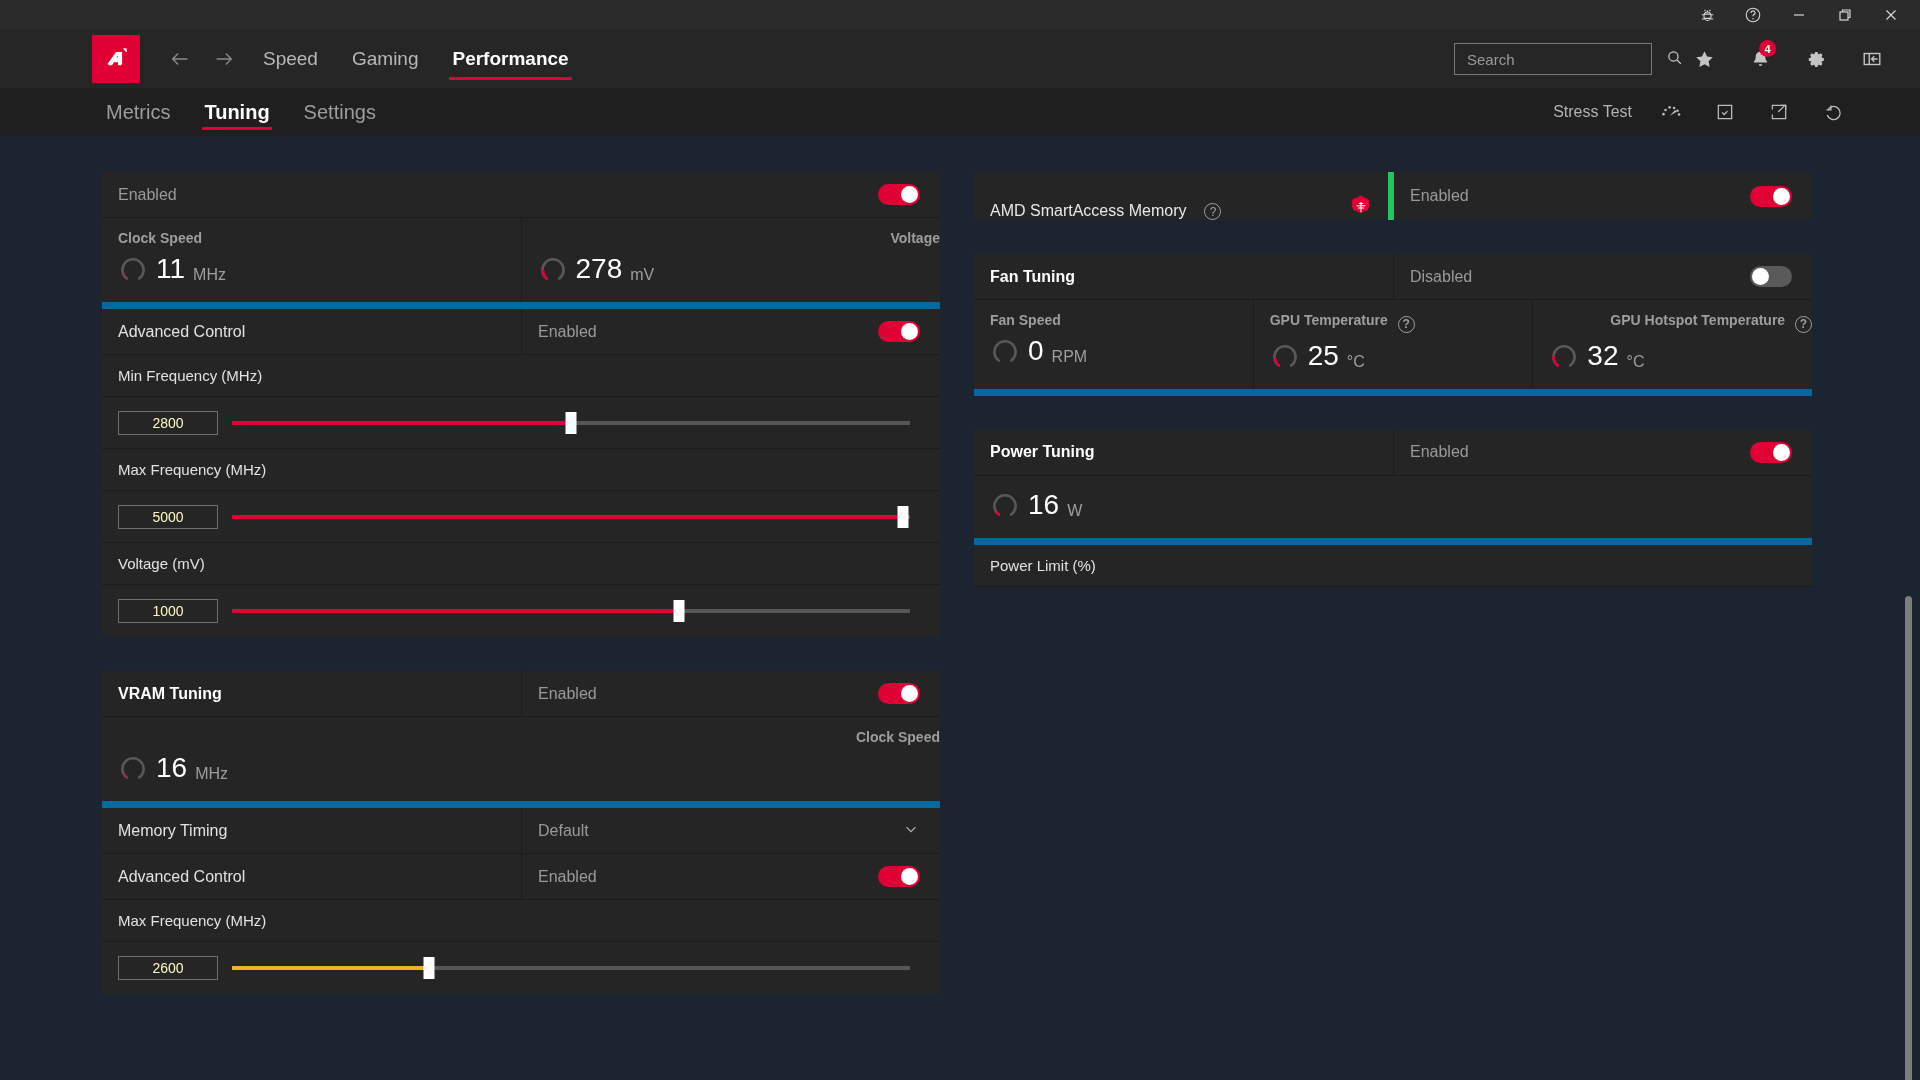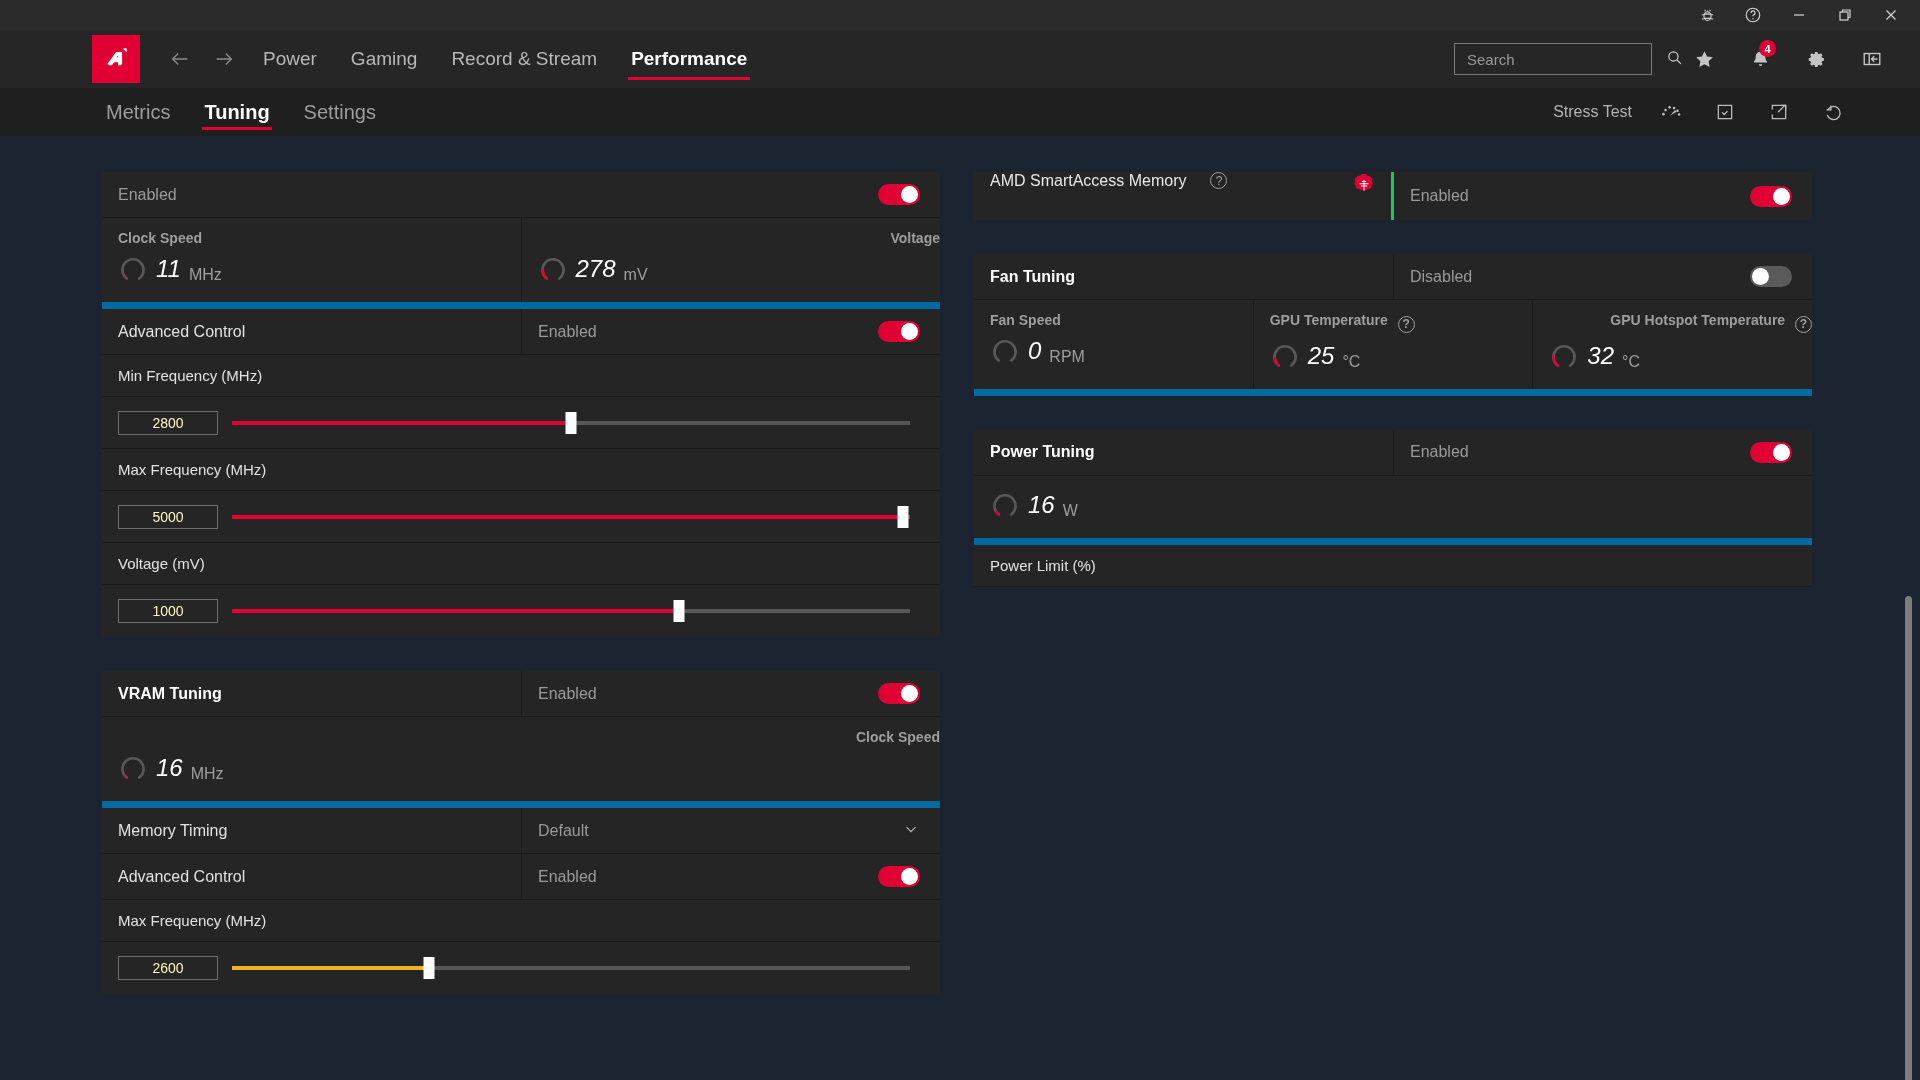--- a/index.html
+++ b/index.html
@@ -143,21 +143,21 @@
 
   
   .metrics-row { display: flex; border-bottom: 7px solid #0369a1; }
   .metric {
     flex: 1; padding: 12px 0 16px 16px; border-right: 1px solid #1b1b1b;
   }
   .metric:last-child { border-right: none; text-align: right; }
   .metric-label { font-size: 14px; color: #9e9e9e; font-weight: bold; margin-bottom: 6px; }
   .metric-value { display: flex; align-items: center; gap: 8px; }
   .gauge { flex: none; }
-  .metric-num { font-size: 24px; color: #ffffff; line-height: 1; font-style: italic; }
+  .metric-num { font-size: 28px; color: #ffffff; line-height: 1; }
   .metric-unit { font-size: 16px; color: #9e9e9e; align-self: flex-end; padding-bottom: 2px; }
 
   
   .slider-label-row {
     height: 42px; display: flex; align-items: center;
     padding-left: 16px; border-bottom: 1px solid #1b1b1b;
   }
   .slider-label-row .row-title { font-size: 15px; color: #e2e2e2; }
   .slider-row {
     height: 52px; display: flex; align-items: center;
@@ -177,22 +177,22 @@
   .track .fill { position: absolute; left: 0; top: 0; height: 4px; background: #e00034; }
   .track .fill.amber { background: #f0b323; }
   .track .thumb {
     position: absolute; top: -9px; width: 11px; height: 22px;
     background: #ffffff; transform: translateX(-50%);
   }
 
   
   .sam-row { display: flex; }
   .sam-left {
-    flex: 0 0 420px; height: 48px; display: flex; align-items: flex-start;
-    padding: 0 14px 0 16px; border-right: 3px solid #22c55e; gap: 24px;
+    flex: 0 0 420px; height: 48px; display: flex; align-items: flex-end;
+    padding: 0 14px 0 16px; border-right: 6px solid #22c55e; gap: 18px;
   }
   .sam-title { font-size: 16px; color: #e8e8e8; }
   .sam-right {
     flex: 1; height: 48px; display: flex; align-items: center;
     padding: 0 20px 0 16px;
   }
   .qmark {
     width: 17px; height: 17px; border-radius: 50%;
     border: 1.4px solid #a0a0a0; color: #a0a0a0;
     font-size: 12px; display: inline-flex; align-items: center;
@@ -255,27 +255,24 @@
     <svg width="22" height="22" viewBox="0 0 24 24" fill="none" stroke="currentColor" stroke-width="1.5">
       <path d="M20 12H4M10 6l-6 6 6 6"></path>
     </svg>
   </div>
   <div class="navarrow">
     <svg width="22" height="22" viewBox="0 0 24 24" fill="none" stroke="currentColor" stroke-width="1.5">
       <path d="M4 12h16M14 6l6 6-6 6"></path>
     </svg>
   </div>
   <div class="navitem">
-    <span>Power</span>
+    <span>Speed</span>
   </div>
   <div class="navitem">
     <span>Gaming</span>
-  </div>
-  <div class="navitem">
-    <span>Record &amp; Stream</span>
   </div>
   <div class="navitem active">
     <span>Performance</span>
   </div>
 
   <div class="nav-right">
     <div class="searchbox">
       <input type="text" placeholder="Search" style="">
       <span>
         <svg width="17" height="17" viewBox="0 0 24 24" fill="none" stroke="#cfcfcf" stroke-width="1.7">

